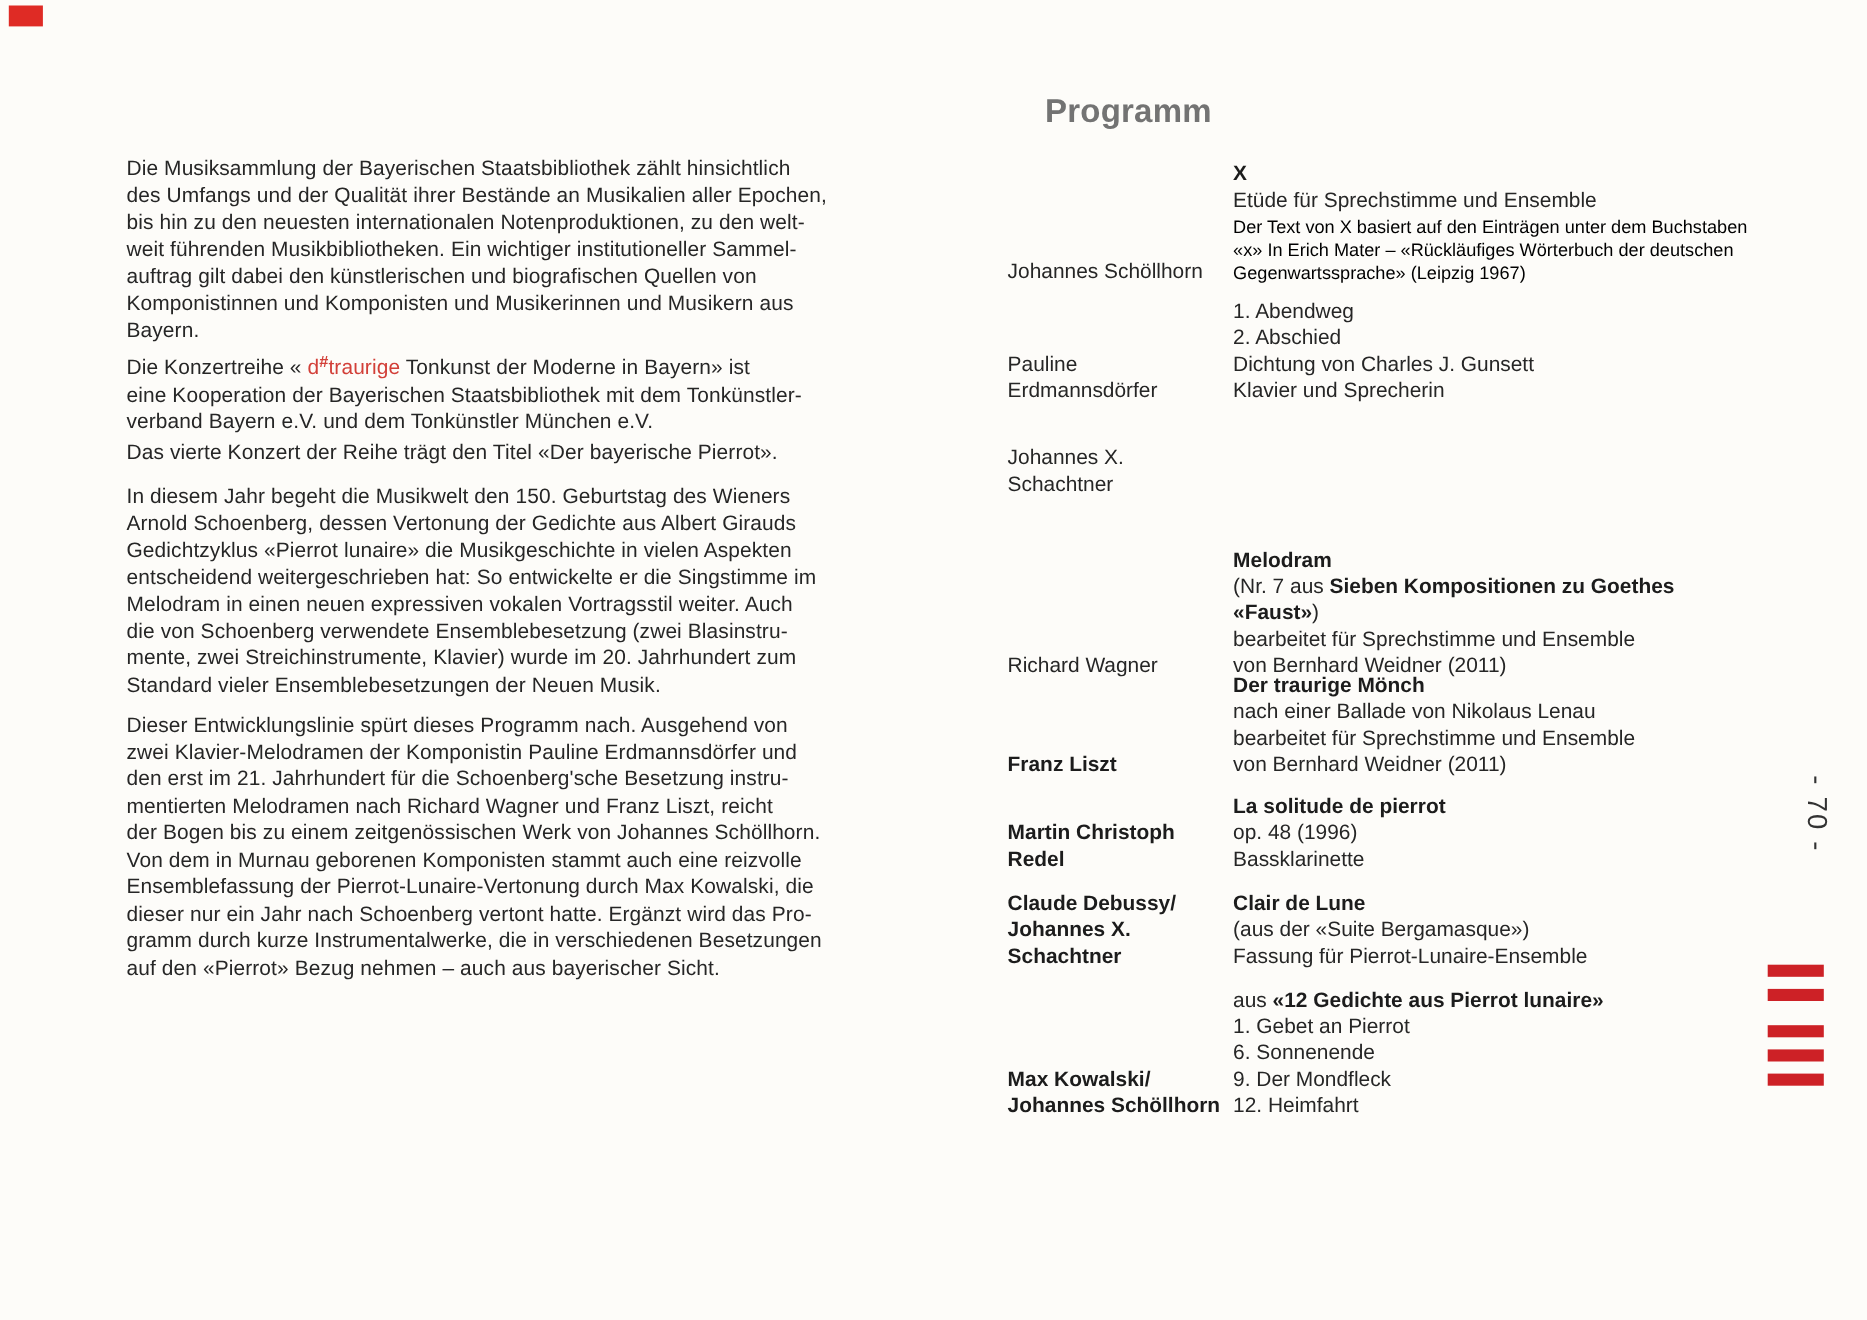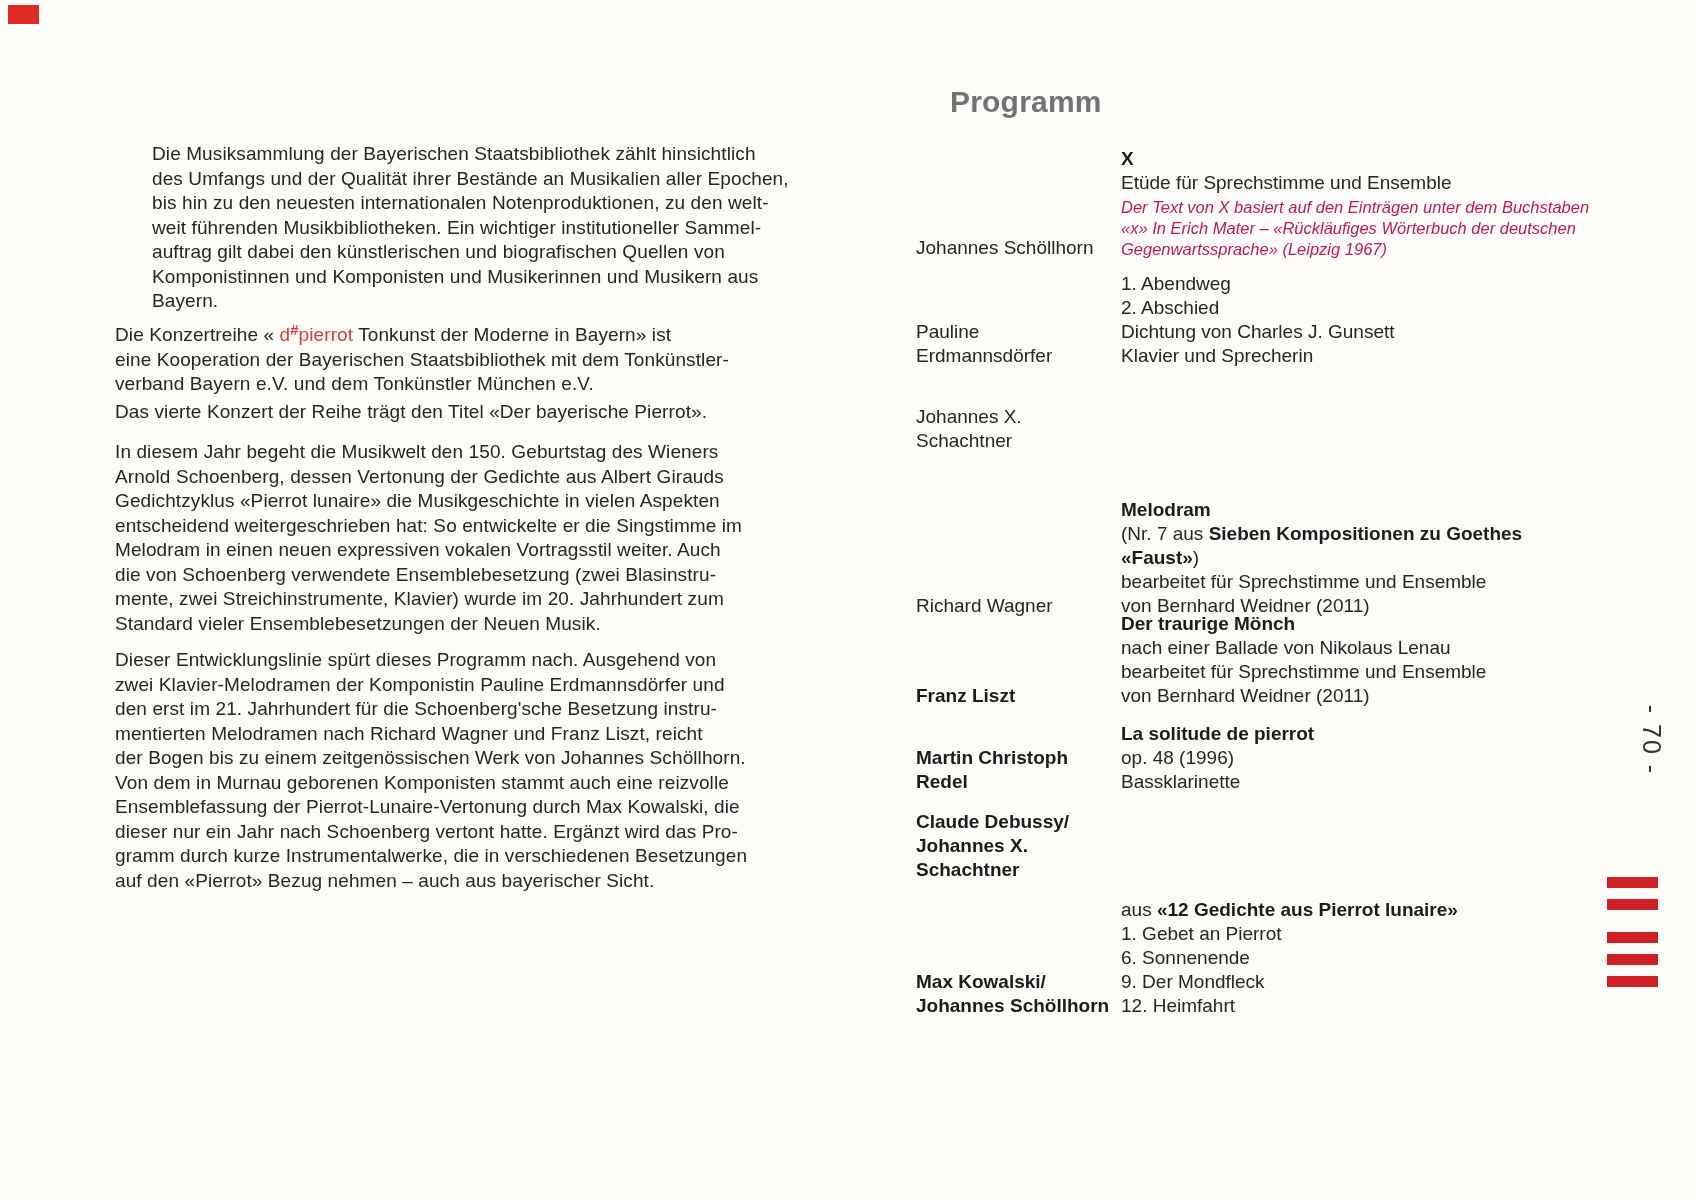--- a/index.html
+++ b/index.html
@@ -21,21 +21,21 @@
   
   .para {
     position: absolute;
     left: 115px;
     width: 690px;
     font-size: 19px;
     line-height: 24.5px;
     white-space: pre-line;
     letter-spacing: 0.1px;
   }
-  .p1 { top: 142px; margin-left: 37px; }
+  .p1 { top: 142px; }
   .p2 { top: 318px; }
   .p3 { top: 400px; }
   .p4 { top: 440px; }
   .p5 { top: 648px; }
   .logo-red { color: #d23f38; }
   .logo-sharp {
     color: #d23f38;
     font-size: 0.78em;
     vertical-align: 6px;
     font-weight: 700;
@@ -73,25 +73,24 @@
   }
   .composer.bold { font-weight: 700; color: #1c1c1c; }
   .works {
     font-size: 19px;
     line-height: 24px;
     width: 470px;
   }
   .work-title { font-weight: 700; color: #1c1c1c; }
   .work-lines { white-space: pre-line; }
   .work-note {
-    font-style: italic;
     font-size: 16.5px;
     line-height: 21px;
     white-space: pre-line;
-    color: #be185d;
+    color: #000000;
     margin-top: 2px;
   }
   .inline-bold { font-weight: 700; color: #1c1c1c; }
   
   .corner-mark {
     position: absolute;
     left: 8px;
     top: 5px;
     width: 31px;
     height: 19px;
@@ -131,21 +130,21 @@
   <div class="corner-mark"></div>
 
   <div class="para p1">Die Musiksammlung der Bayerischen Staatsbibliothek zählt hinsichtlich
 des Umfangs und der Qualität ihrer Bestände an Musikalien aller Epochen,
 bis hin zu den neuesten internationalen Notenproduktionen, zu den welt-
 weit führenden Musikbibliotheken. Ein wichtiger institutioneller Sammel-
 auftrag gilt dabei den künstlerischen und biografischen Quellen von
 Komponistinnen und Komponisten und Musikerinnen und Musikern aus
 Bayern.</div>
 
-  <div class="para p2"><span>Die Konzertreihe «  </span><span class="logo-red">d</span><span class="logo-sharp">#</span><span class="logo-red">pierrot</span><span> Tonkunst der Moderne in Bayern» ist
+  <div class="para p2"><span>Die Konzertreihe «  </span><span class="logo-red">d</span><span class="logo-sharp">#</span><span class="logo-red">traurige</span><span> Tonkunst der Moderne in Bayern» ist
 eine Kooperation der Bayerischen Staatsbibliothek mit dem Tonkünstler-
 verband Bayern e.V. und dem Tonkünstler München e.V.</span></div>
 
   <div class="para p3">Das vierte Konzert der Reihe trägt den Titel «Der bayerische Pierrot».</div>
 
   <div class="para p4">In diesem Jahr begeht die Musikwelt den 150. Geburtstag des Wieners
 Arnold Schoenberg, dessen Vertonung der Gedichte aus Albert Girauds
 Gedichtzyklus «Pierrot lunaire» die Musikgeschichte in vielen Aspekten
 entscheidend weitergeschrieben hat: So entwickelte er die Singstimme im
 Melodram in einen neuen expressiven vokalen Vortragsstil weiter. Auch
@@ -220,20 +219,25 @@
       <div class="work-title">La solitude de pierrot</div>
       <div class="work-lines">op. 48 (1996)
 Bassklarinette</div>
     </div>
   </div>
 
   <div class="entry e7">
     <div class="composer bold">Claude Debussy/
 Johannes X.
 Schachtner</div>
+    <div class="works">
+      <div class="work-title">Clair de Lune</div>
+      <div class="work-lines">(aus der «Suite Bergamasque»)
+Fassung für Pierrot-Lunaire-Ensemble</div>
+    </div>
   </div>
 
   <div class="entry e8">
     <div class="composer bold">Max Kowalski/
 Johannes Schöllhorn</div>
     <div class="works">
       <div><span>aus </span><span class="inline-bold">«12 Gedichte aus Pierrot lunaire»</span><span></span></div>
       <div class="work-lines">1. Gebet an Pierrot
 6. Sonnenende
 9. Der Mondfleck

